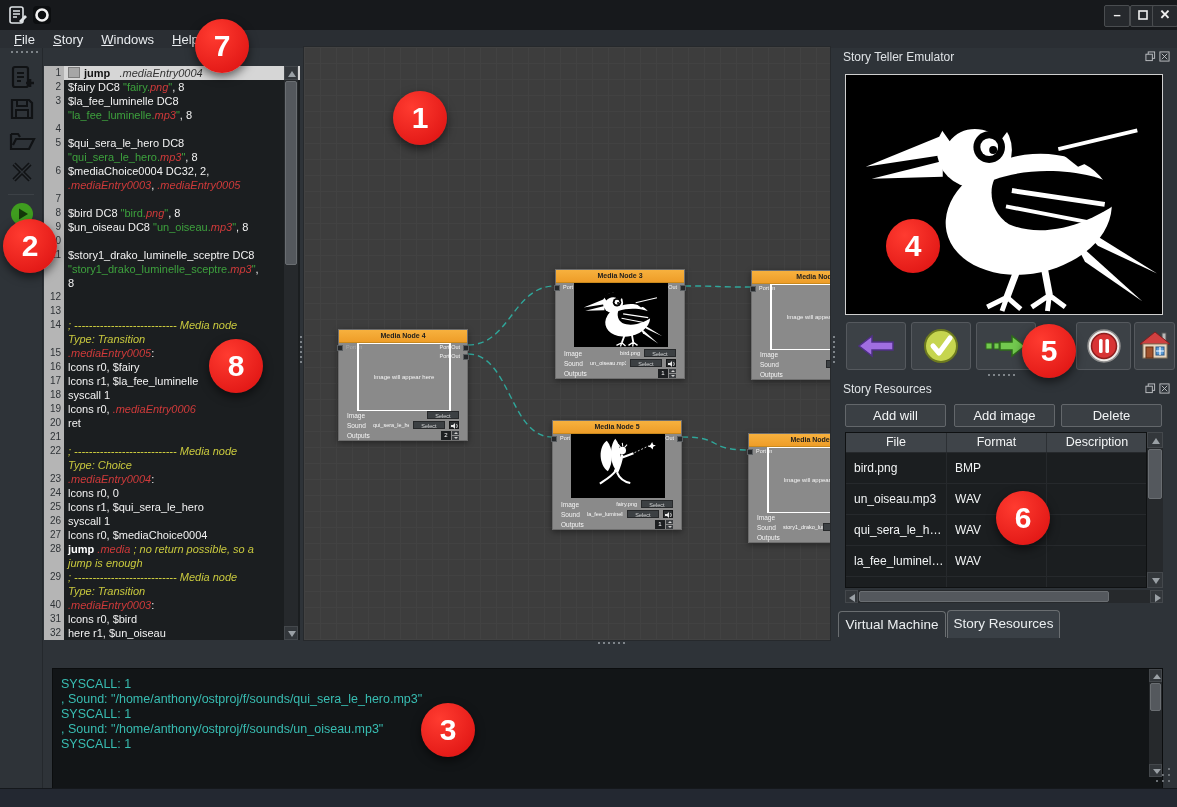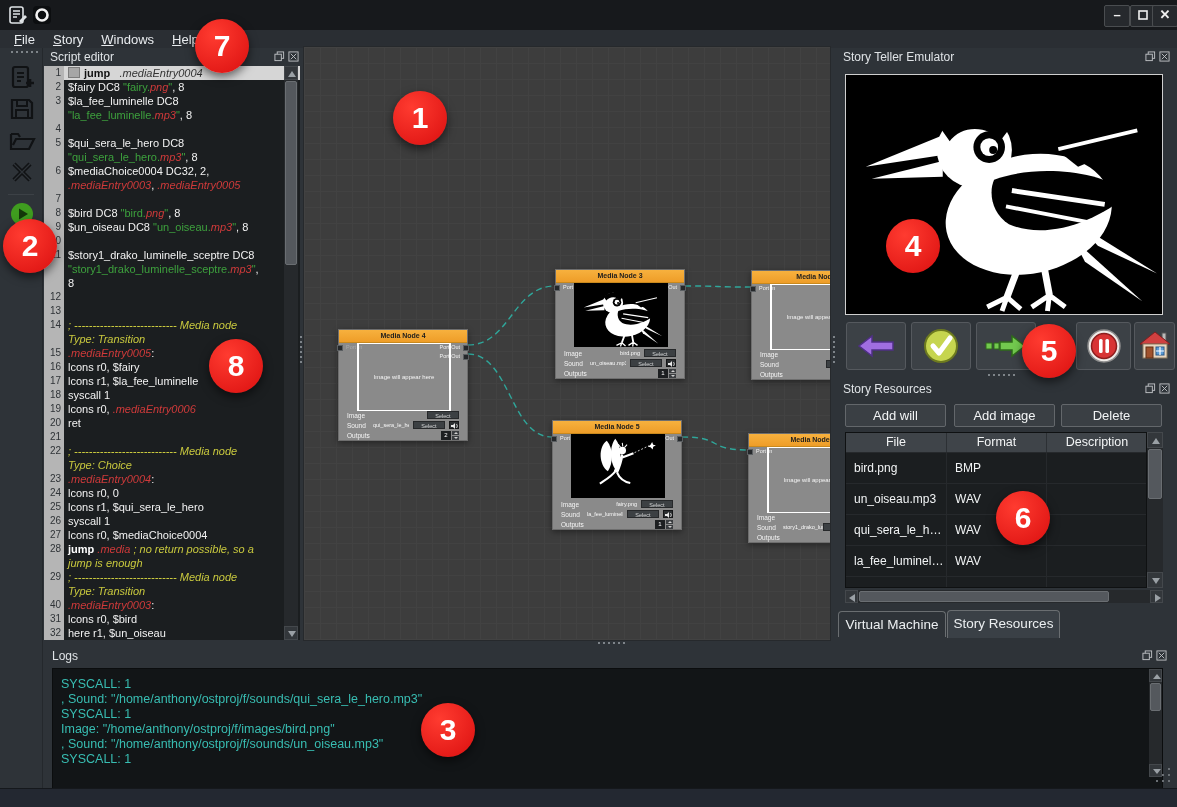--- a/index.html
+++ b/index.html
@@ -202,29 +202,20 @@
       <path d="M6,6 L22,22 M22,6 L6,22" stroke="#101214" stroke-width="4.4"></path>
       <path d="M6,6 L22,22 M22,6 L6,22" stroke="#2e3338" stroke-width="1.2"></path>
     </svg>
     <div class="abs tool-sep" style="top:146px"></div>
     <svg class="abs tbtn" style="top:154px;width:24px;height:24px;left:10px" viewBox="0 0 24 24">
       <circle cx="12" cy="12" r="11" fill="#3f9c1f"></circle>
       <polygon points="9,6.5 18,12 9,17.5" fill="#14380a"></polygon>
     </svg>
   </div>
 
-  <div class="abs dock-header" style="left:44px;top:48px;width:256px">
-    <span class="abs" style="left:6px;top:2px">Script editor</span>
-    <svg class="abs dock-ico" style="left:230px;top:3px">
-        <use href="#sym-float"></use>
-      </svg>
-    <svg class="abs dock-ico" style="left:244px;top:3px">
-        <use href="#sym-close"></use>
-      </svg>
-  </div>
   <div class="abs editor">
     <div class="abs gutter-bg"></div>
     <div id="code-lines" style="position:relative">
         <div class="crow hl"><span class="lnum">1</span><span class="lcode"><span class="hl-marker"></span><span class="jb">jump</span><span class="cw">   </span><span class="ji">.mediaEntry0004</span></span></div>
         <div class="crow"><span class="lnum">2</span><span class="lcode"><span class="cw">$fairy DC8 </span><span class="cg">"fairy.</span><span class="cr">png</span><span class="cg">"</span><span class="cw">, 8</span></span></div>
         <div class="crow"><span class="lnum">3</span><span class="lcode"><span class="cw">$la_fee_luminelle DC8</span></span></div>
         <div class="crow"><span class="lnum"></span><span class="lcode"><span class="cg">"la_fee_luminelle.</span><span class="cr">mp3</span><span class="cg">"</span><span class="cw">, 8</span></span></div>
         <div class="crow"><span class="lnum">4</span><span class="lcode"></span></div>
         <div class="crow"><span class="lnum">5</span><span class="lcode"><span class="cw">$qui_sera_le_hero DC8</span></span></div>
         <div class="crow"><span class="lnum"></span><span class="lcode"><span class="cg">"qui_sera_le_hero.</span><span class="cr">mp3</span><span class="cg">"</span><span class="cw">, 8</span></span></div>
@@ -567,35 +558,25 @@
         <span class="tri" style="left:3px;top:3px;border-top:4px solid transparent;border-bottom:4px solid transparent;border-right:6px solid #9aa0a5"></span>
       </div>
     <div class="abs sb-thumb" style="left:14px;top:1px;width:250px;height:11px"></div>
     <div class="abs sb-btn" style="left:305px;top:0;width:13px;height:13px">
         <span class="tri" style="left:4px;top:3px;border-top:4px solid transparent;border-bottom:4px solid transparent;border-left:6px solid #9aa0a5"></span>
       </div>
   </div>
   <div class="abs tab" style="left:838px;width:108px">Virtual Machine</div>
   <div class="abs tab active" style="left:947px;width:113px">Story Resources</div>
 
-  <div class="abs dock-header" style="left:44px;top:647px;width:1126px">
-    <span class="abs" style="left:8px;top:2px">Logs</span>
-    <svg class="abs dock-ico" style="left:1098px;top:3px">
-        <use href="#sym-float"></use>
-      </svg>
-    <svg class="abs dock-ico" style="left:1112px;top:3px">
-        <use href="#sym-close"></use>
-      </svg>
-  </div>
   <div class="abs logs-box">
     <div id="log-lines" style="padding-top:8px">
         <div class="log-line" style="color: rgb(56, 189, 178);">SYSCALL: 1</div>
         <div class="log-line" style="color: rgb(56, 189, 178);">, Sound: "/home/anthony/ostproj/f/sounds/qui_sera_le_hero.mp3"</div>
         <div class="log-line" style="color: rgb(56, 189, 178);">SYSCALL: 1</div>
-        <div class="log-line" style="color: rgb(56, 189, 178);">Image: "/home/anthony/ostproj/f/images/bird.png"</div>
         <div class="log-line" style="color: rgb(56, 189, 178);">, Sound: "/home/anthony/ostproj/f/sounds/un_oiseau.mp3"</div>
         <div class="log-line" style="color: rgb(56, 189, 178);">SYSCALL: 1</div>
       </div>
     <div class="abs sbar" style="right:0;top:0;width:13px;height:108px">
       <div class="abs sb-btn" style="left:0;top:0;width:13px;height:13px">
           <span class="tri" style="left:3px;top:4px;border-left:4px solid transparent;border-right:4px solid transparent;border-bottom:5px solid #9aa0a5"></span>
         </div>
       <div class="abs sb-thumb" style="left:1px;top:14px;width:11px;height:28px"></div>
       <div class="abs sb-btn" style="left:0;top:95px;width:13px;height:13px">
           <span class="tri" style="left:3px;top:4px;border-left:4px solid transparent;border-right:4px solid transparent;border-top:5px solid #9aa0a5"></span>

